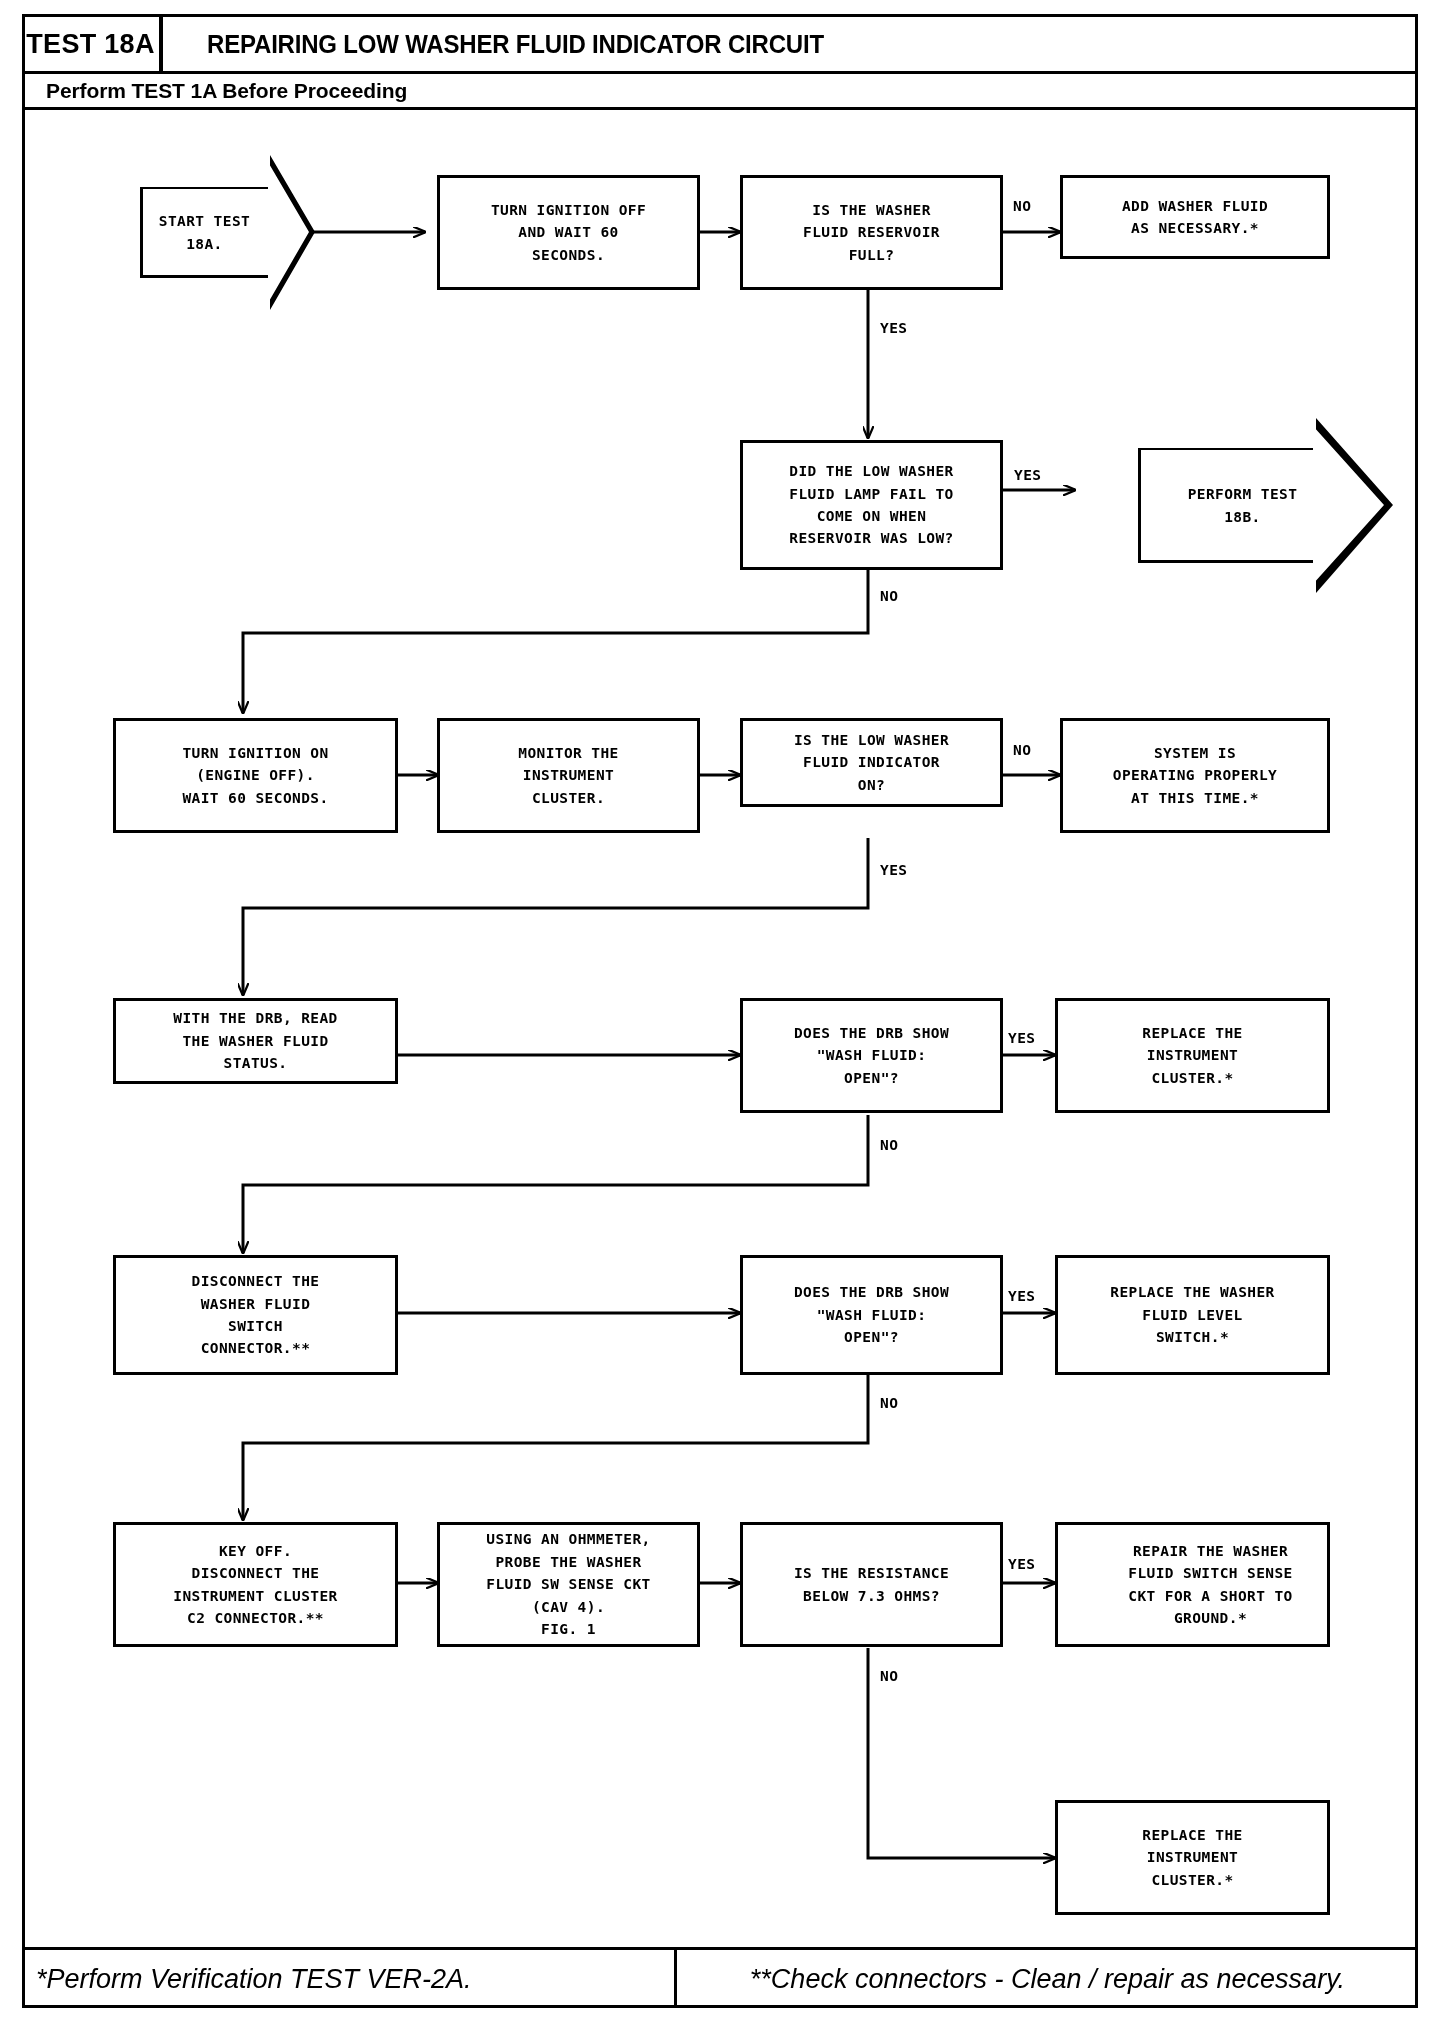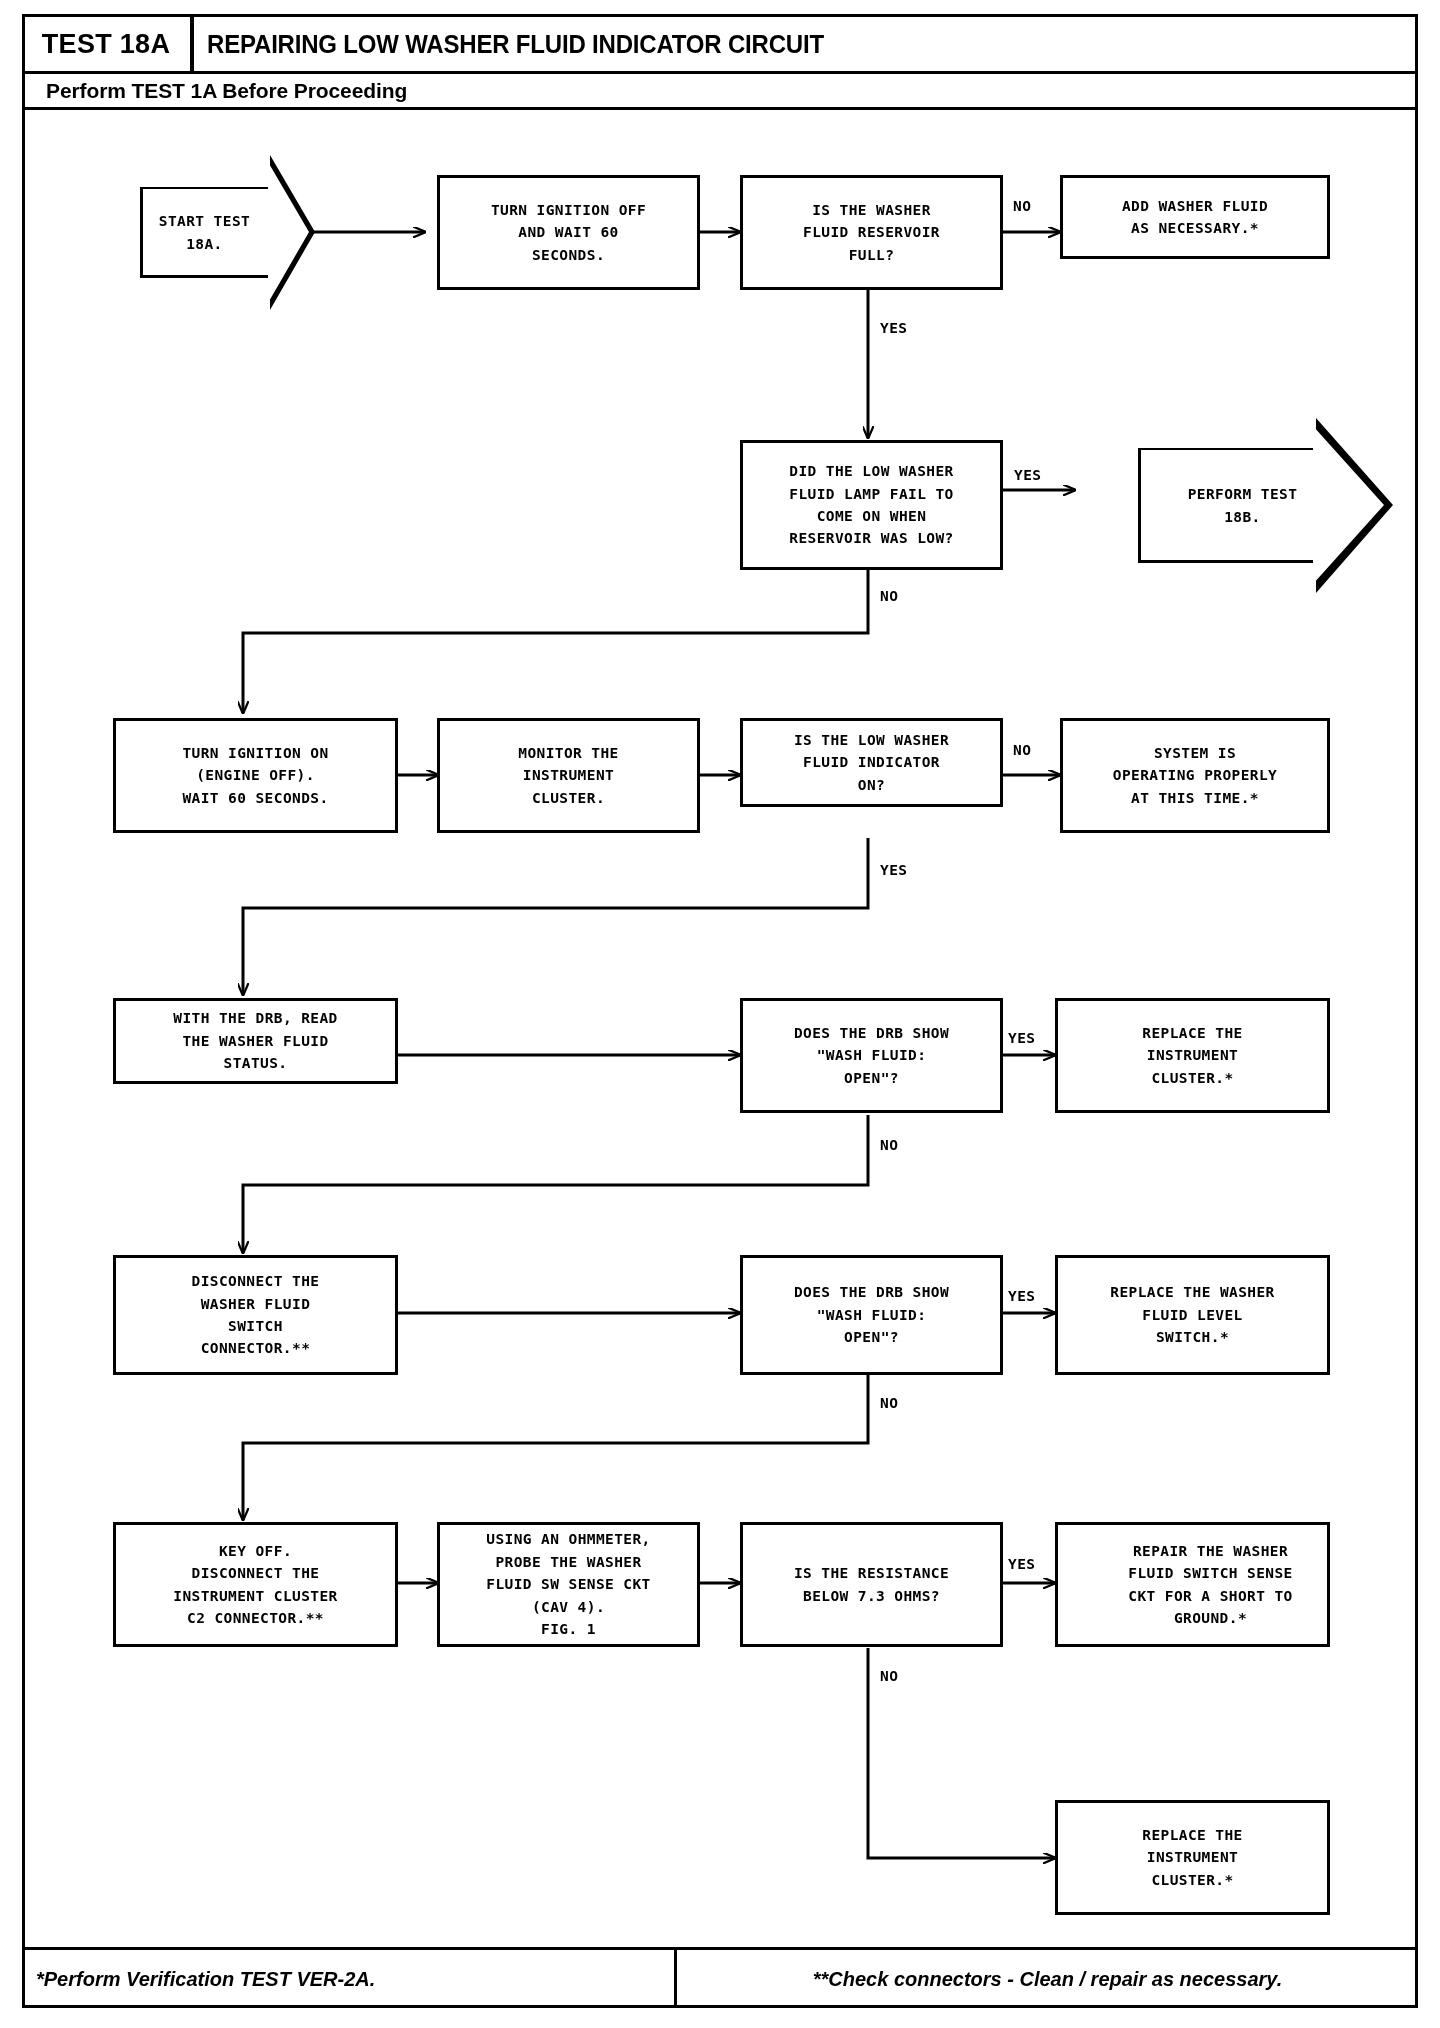--- a/index.html
+++ b/index.html
@@ -12,21 +12,21 @@
   #page-frame{
     position:absolute;left:22px;top:14px;width:1396px;height:1994px;
     border:3px solid #000;box-sizing:border-box;background:#fff;
   }
   
   #header{
     position:absolute;left:22px;top:14px;width:1396px;height:60px;
     box-sizing:border-box;border-bottom:3px solid #000;
   }
   #test-badge{
-    position:absolute;left:0;top:0;width:172px;height:60px;
+    position:absolute;left:0;top:0;width:141px;height:60px;
     box-sizing:border-box;border-right:4px solid #000;
     display:flex;align-items:center;justify-content:center;
   }
   #test-badge span{
     font-size:27px;font-weight:bold;letter-spacing:.3px;
   }
   #header-title{
     position:absolute;left:185px;top:0;height:60px;
     display:flex;align-items:center;
   }
@@ -49,21 +49,21 @@
     display:flex;align-items:center;
   }
   #footer-left{
     width:655px;height:100%;box-sizing:border-box;
     border-right:3px solid #000;display:flex;align-items:center;
   }
   #footer-right{
     flex:1;height:100%;display:flex;align-items:center;justify-content:center;
   }
   #footer-left span,#footer-right span{
-    font-size:20px;font-weight:bold;font-style:italic;
+    font-size:27px;font-weight:normal;font-style:italic;
   }
   #footer-left span{padding-left:14px;}
   
   #canvas{
     position:absolute;left:0;top:0;width:1440px;height:2028px;
     pointer-events:none;
   }
   
   .node{
     position:absolute;box-sizing:border-box;

